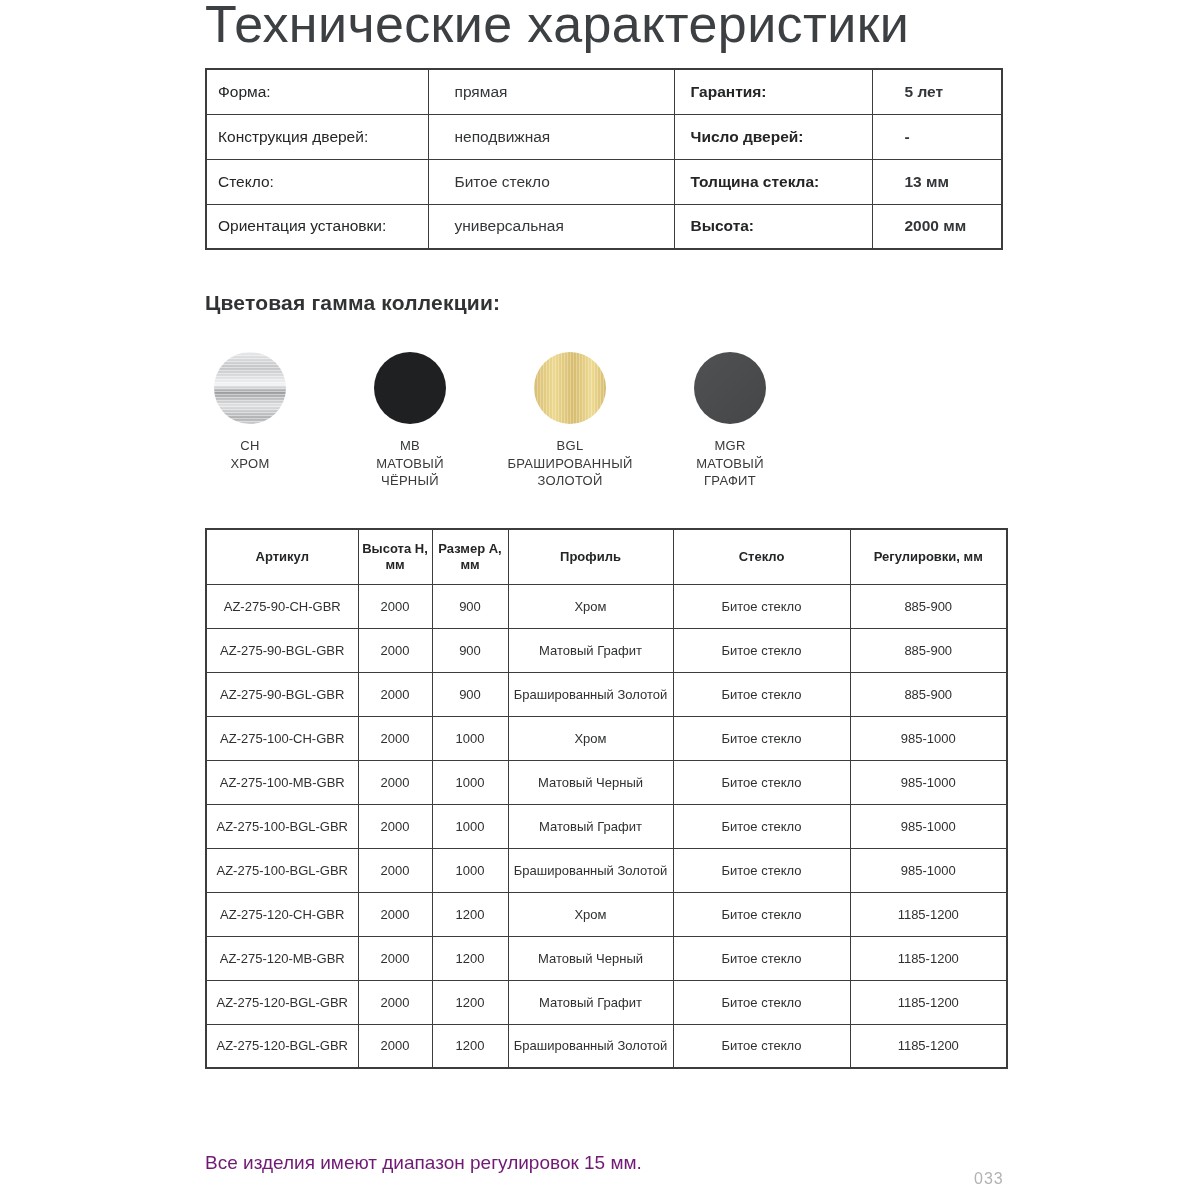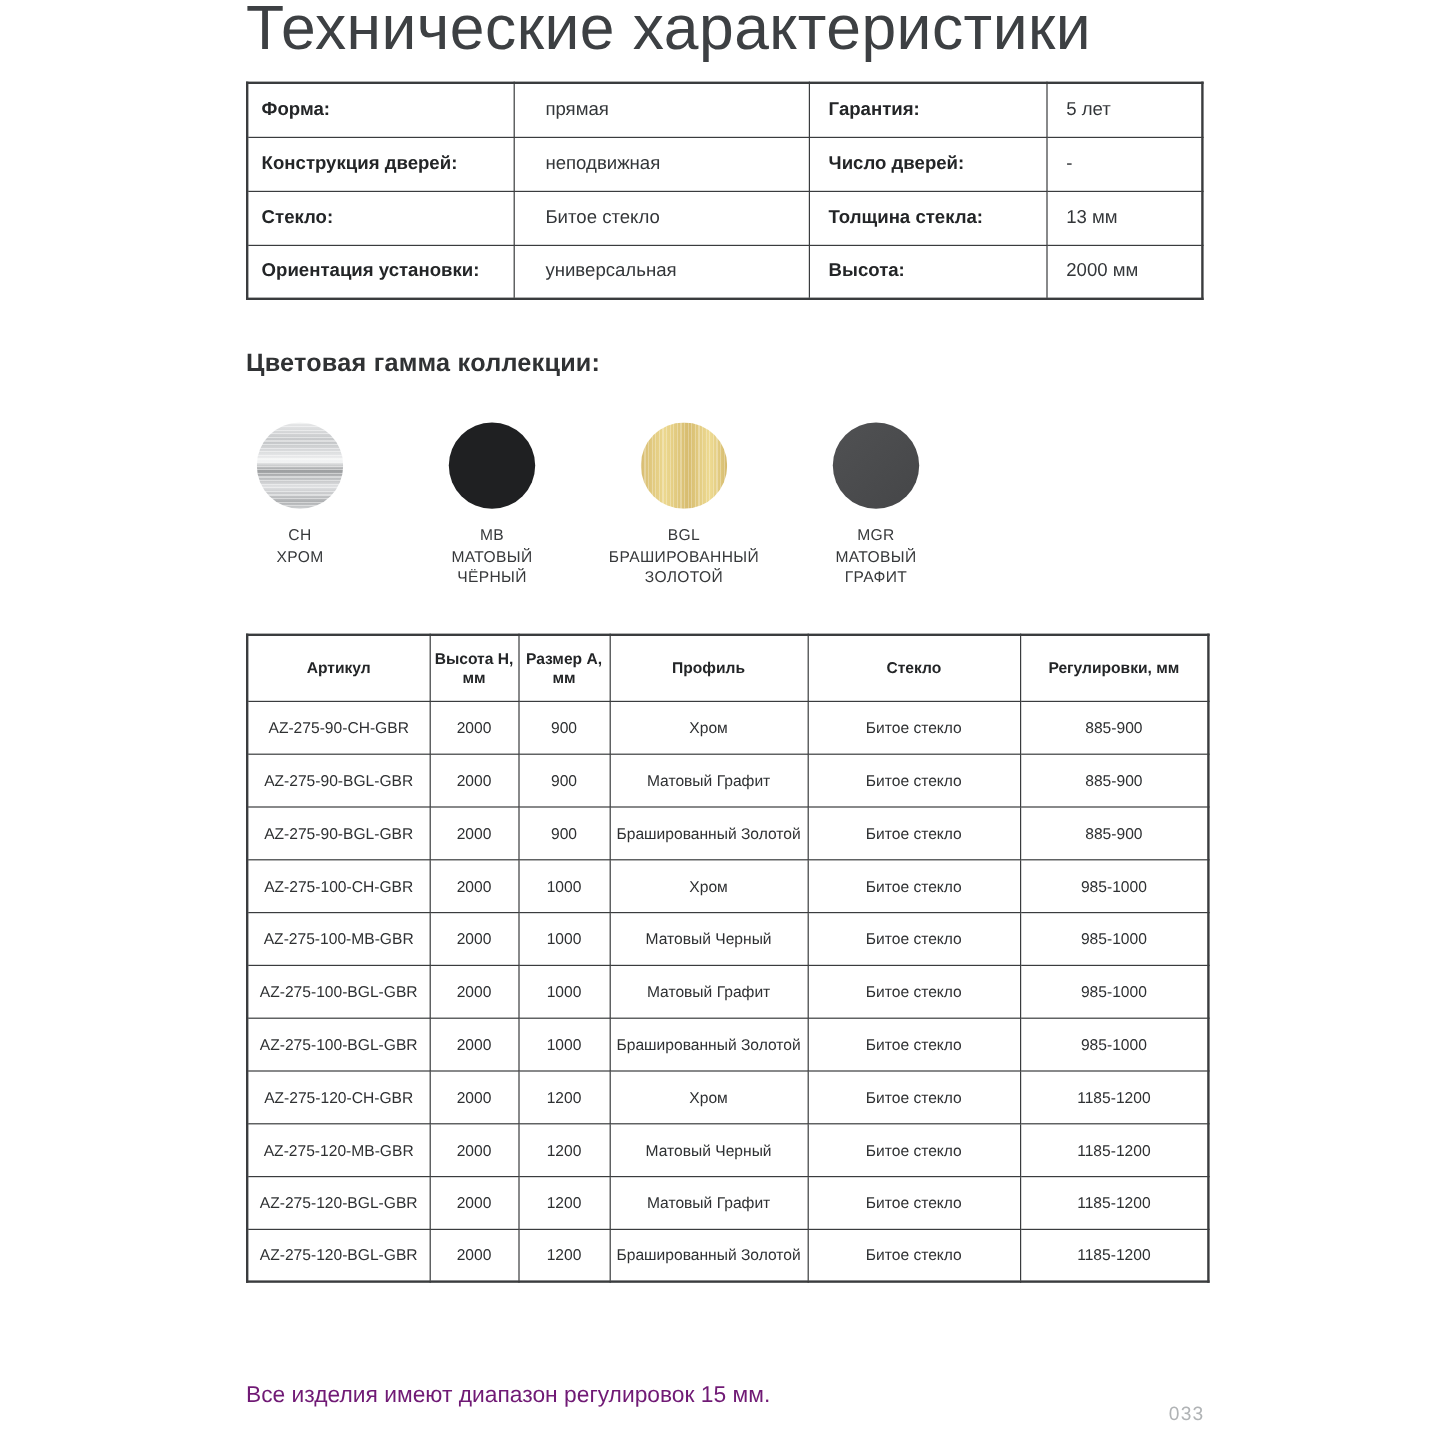--- a/index.html
+++ b/index.html
@@ -24,24 +24,24 @@
     position:absolute; left:205px; top:68px;
     border-collapse:collapse;
     width:796px; table-layout:fixed;
     border:2px solid #3a3c3e;
   }
   table.spec-table td {
     border:1.5px solid #3a3c3e;
     height:45px; vertical-align:middle;
     font-size:15.5px; color:#333639;
   }
-  table.spec-table td.lbl { font-weight:700; color:#232527; padding-left:11px; }
+  table.spec-table td.lbl { font-weight:400; color:#232527; padding-left:11px; }
   table.spec-table td.lbl2 { font-weight:700; color:#232527; padding-left:16px;margin-left:33px; }
   table.spec-table td.val { padding-left:26px; }
-  table.spec-table td.val2 { padding-left:16px; }
+  table.spec-table td.val2 { padding-left:32px;font-weight:bold; }
 
   .colors-heading {
     position:absolute; left:205px; top:291px;
     font-size:21px; font-weight:700; color:#303234;
     letter-spacing:.2px;
   }
 
   .swatches { position:absolute; left:170px; top:352px; display:flex; }
   .swatch { width:160px; display:flex; flex-direction:column; align-items:center; }
   .swatch-circle { width:72px; height:72px; border-radius:50%; margin-bottom:13px; }

